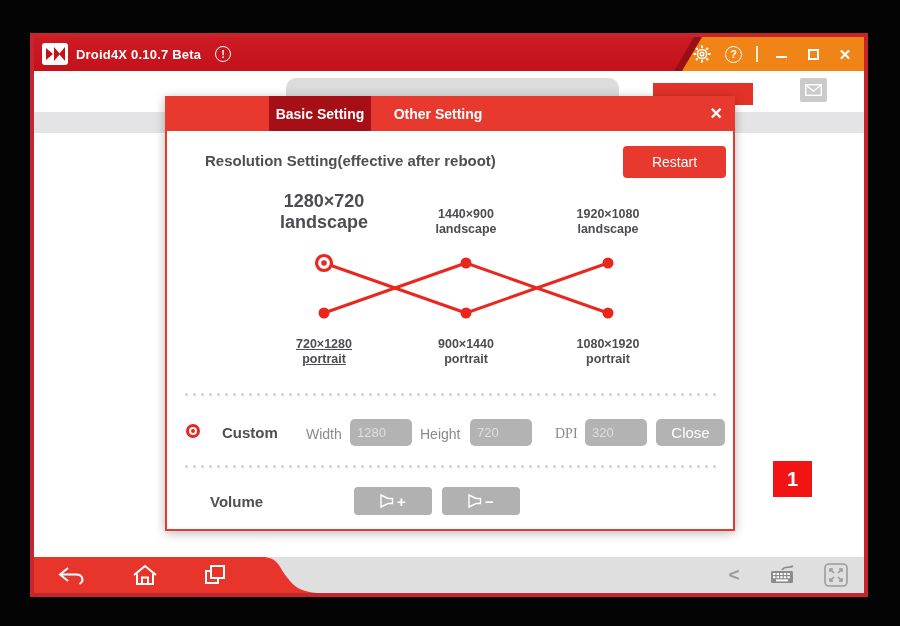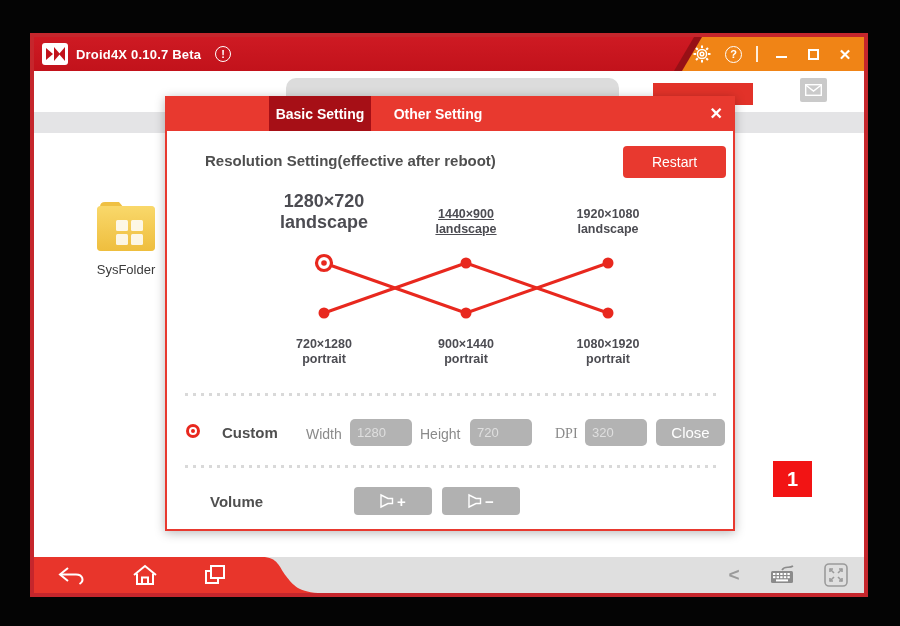--- a/index.html
+++ b/index.html
@@ -146,61 +146,39 @@
       </div>
       <div class="gray-band"></div>
 
       <div class="mail">
         <svg width="17" height="12" viewBox="0 0 17 12" fill="none" stroke="#fff" stroke-width="1.4">
           <rect x="0.7" y="0.7" width="15.6" height="10.6"></rect>
           <polyline points="0.7,1 8.5,7 16.3,1"></polyline>
         </svg>
       </div>
 
-      <div class="folder">
-        <span style="display:inline-block;">
-          <svg width="64" height="58" viewBox="0 0 64 58">
-            <path d="M6 10 q0 -5 5 -5 h14 l5 6 h-24 z" fill="#efc043"></path>
-            <rect x="3" y="9" width="58" height="45" rx="4" fill="#f5cd4e"></rect>
-            <rect x="3" y="9" width="58" height="45" rx="4" fill="url(#g)" opacity="0.5"></rect>
-            <defs>
-                <linearGradient id="g" x1="0" y1="0" x2="0" y2="1">
-              <stop offset="0" stop-color="#fde387"></stop>
-                  <stop offset="1" stop-color="#e8af2e"></stop>
-            </linearGradient>
-              </defs>
-            <g fill="#ffffff" opacity="0.85">
-              <rect x="22" y="23" width="12" height="11" rx="1.5"></rect>
-              <rect x="37" y="23" width="12" height="11" rx="1.5"></rect>
-              <rect x="22" y="37" width="12" height="11" rx="1.5"></rect>
-              <rect x="37" y="37" width="12" height="11" rx="1.5"></rect>
-            </g>
-          </svg>
-        </span>
-        <div class="folder-label">SysFolder</div>
-      </div>
 
       <div class="badge">1</div>
 
       <div class="dialog">
         <div class="tabbar">
           <div class="tab tab1 active">Basic Setting</div>
           <div class="tab tab2">Other Setting</div>
           <span class="dlg-close">✕</span>
         </div>
 
         <div class="dlg-body">
           <div class="res-heading">Resolution Setting(effective after reboot)</div>
           <button class="restart-btn">Restart</button>
 
           <div class="res-opt big" style="left:157px;top:60px;">
             <span>1280×720</span>
             <span>landscape</span>
           </div>
-          <div class="res-opt small" style="left:299px;top:76px;text-decoration:underline;">
+          <div class="res-opt small" style="left:299px;top:76px;">
             <span>1440×900</span>
             <span>landscape</span>
           </div>
           <div class="res-opt small" style="left:441px;top:76px;">
             <span>1920×1080</span>
             <span>landscape</span>
           </div>
 
           <svg class="diagram" width="570" height="75" viewBox="0 0 570 75">
             <g stroke="#e8281e" stroke-width="3">
@@ -211,21 +189,21 @@
             </g>
             <circle cx="157" cy="12" r="7.5" fill="#fff" stroke="#e8281e" stroke-width="3.2"></circle>
             <circle cx="157" cy="12" r="2.8" fill="#e8281e"></circle>
             <circle cx="299" cy="12" r="5.5" fill="#e8281e"></circle>
             <circle cx="441" cy="12" r="5.5" fill="#e8281e"></circle>
             <circle cx="157" cy="62" r="5.5" fill="#e8281e"></circle>
             <circle cx="299" cy="62" r="5.5" fill="#e8281e"></circle>
             <circle cx="441" cy="62" r="5.5" fill="#e8281e"></circle>
           </svg>
 
-          <div class="res-opt small" style="left:157px;top:206px;">
+          <div class="res-opt small" style="left:157px;top:206px;text-decoration:underline;">
             <span>720×1280</span>
             <span>portrait</span>
           </div>
           <div class="res-opt small" style="left:299px;top:206px;">
             <span>900×1440</span>
             <span>portrait</span>
           </div>
           <div class="res-opt small" style="left:441px;top:206px;">
             <span>1080×1920</span>
             <span>portrait</span>

